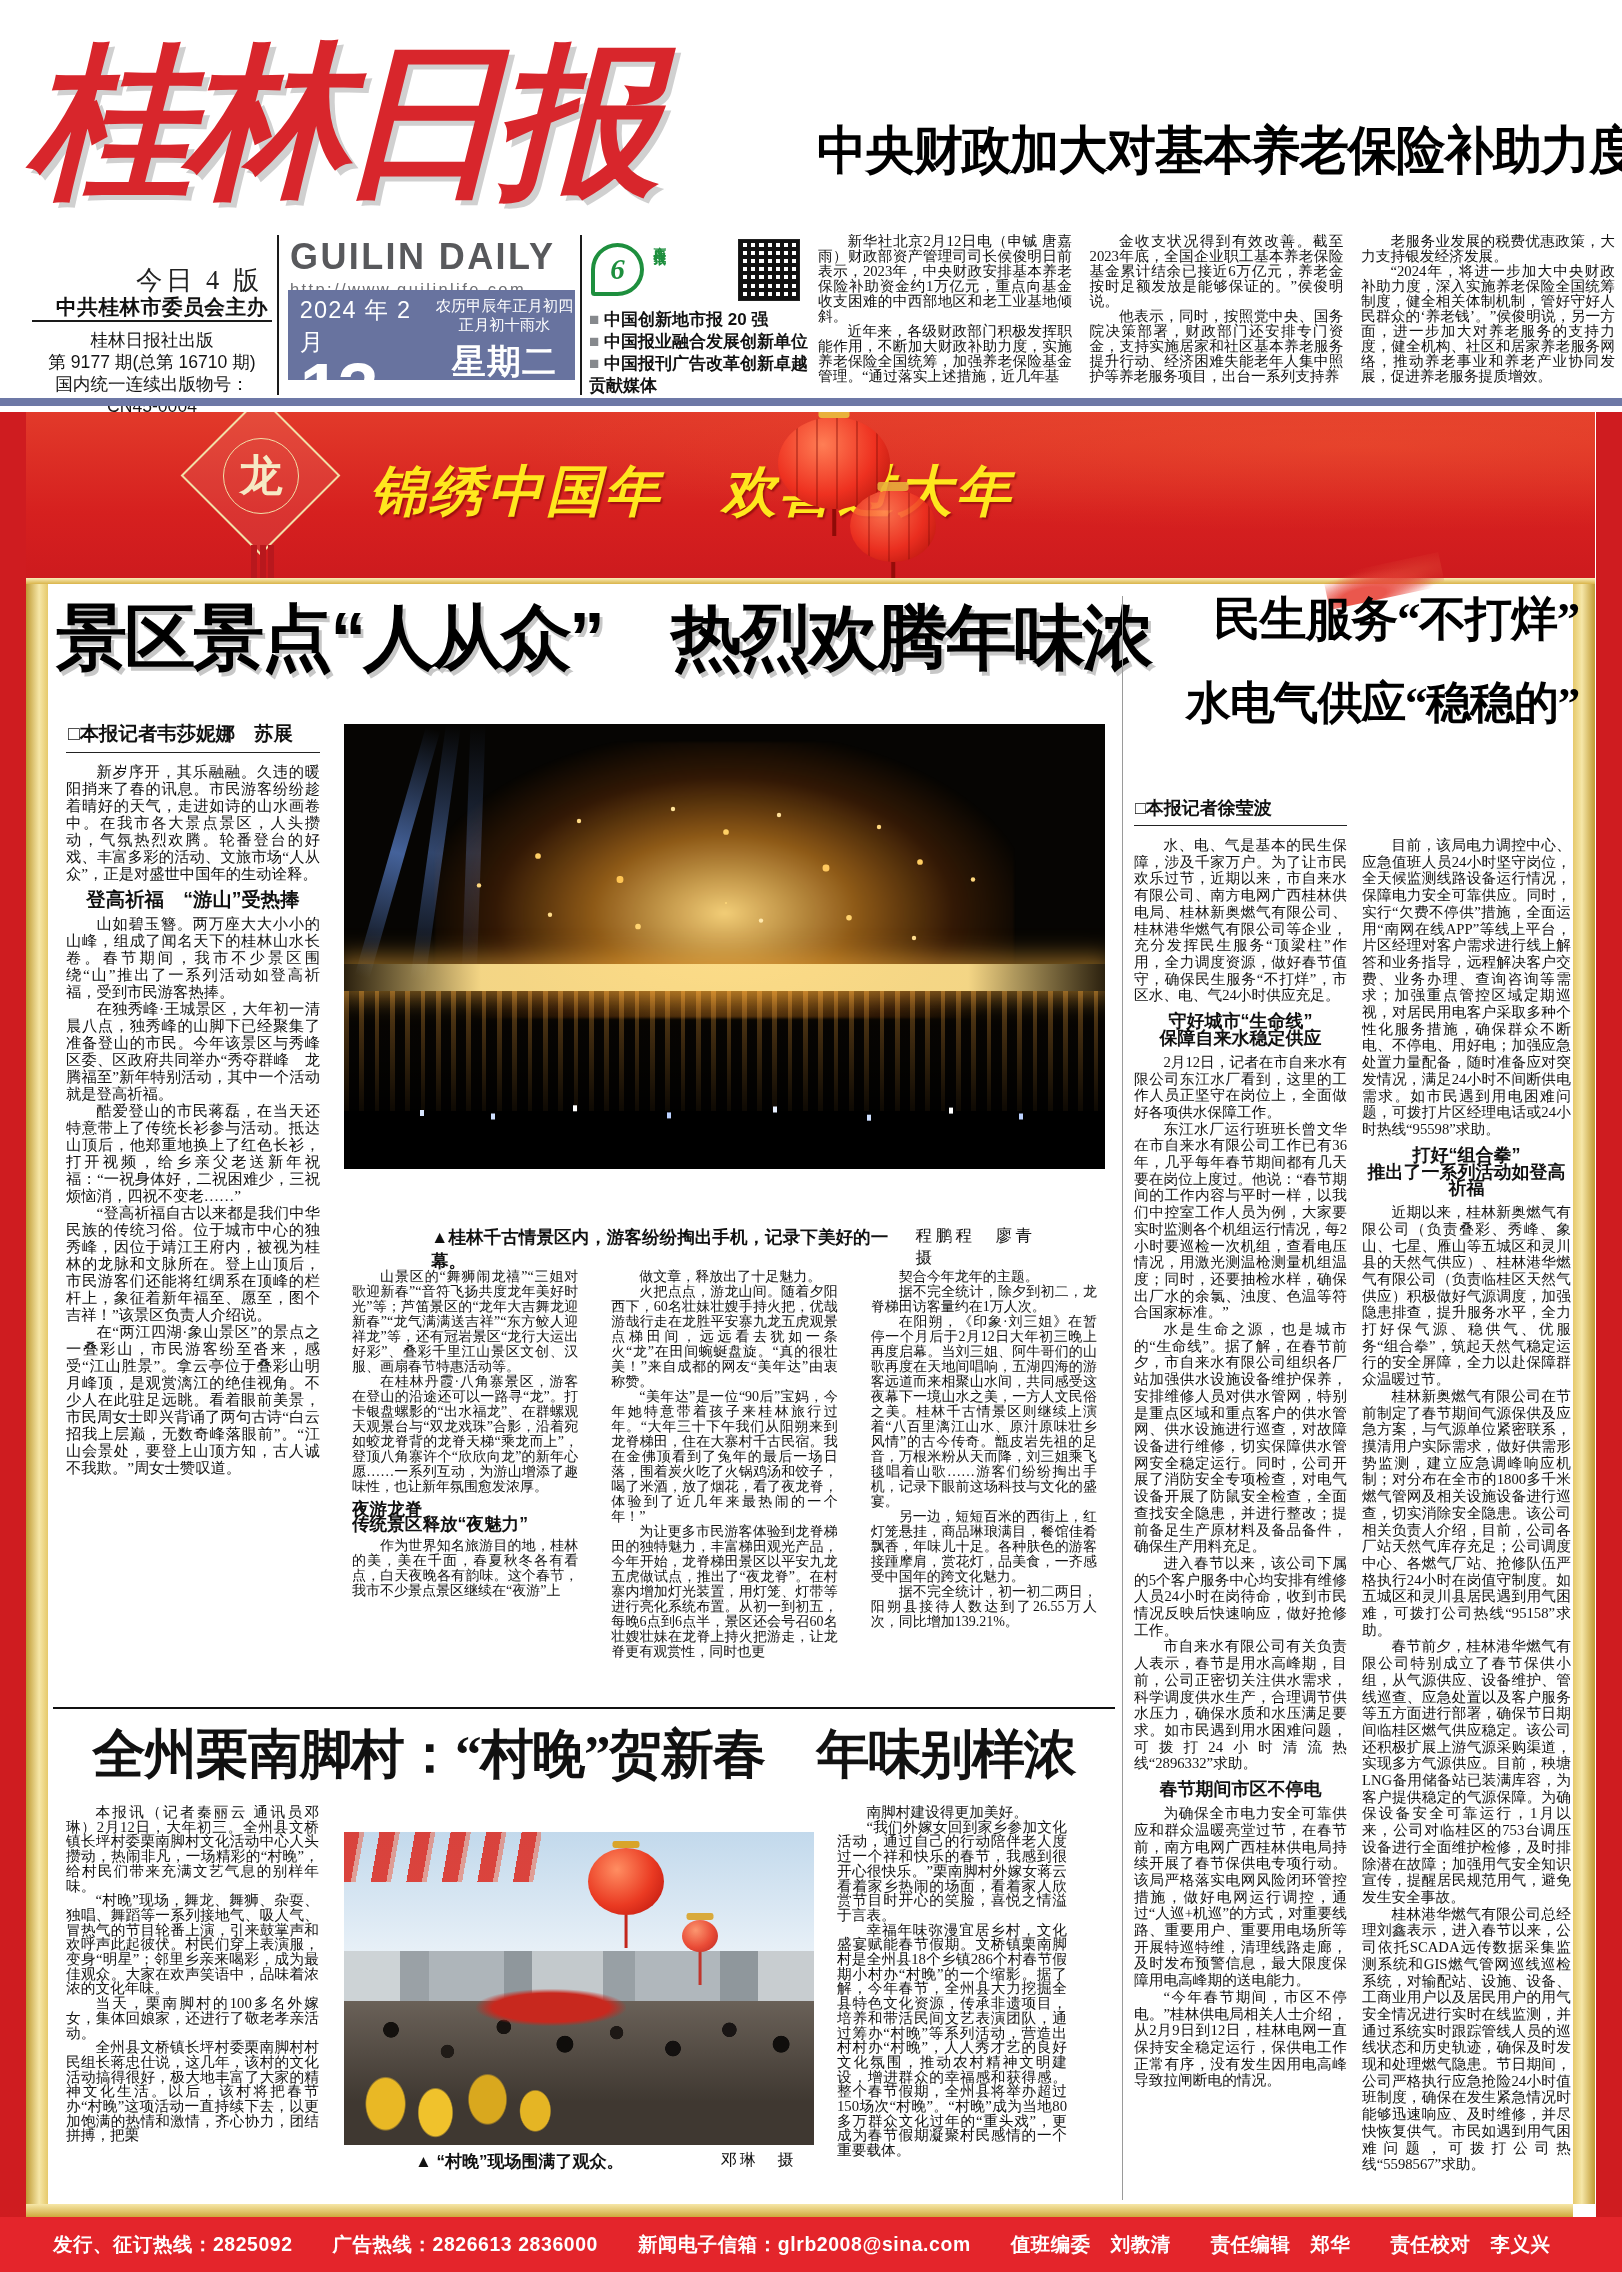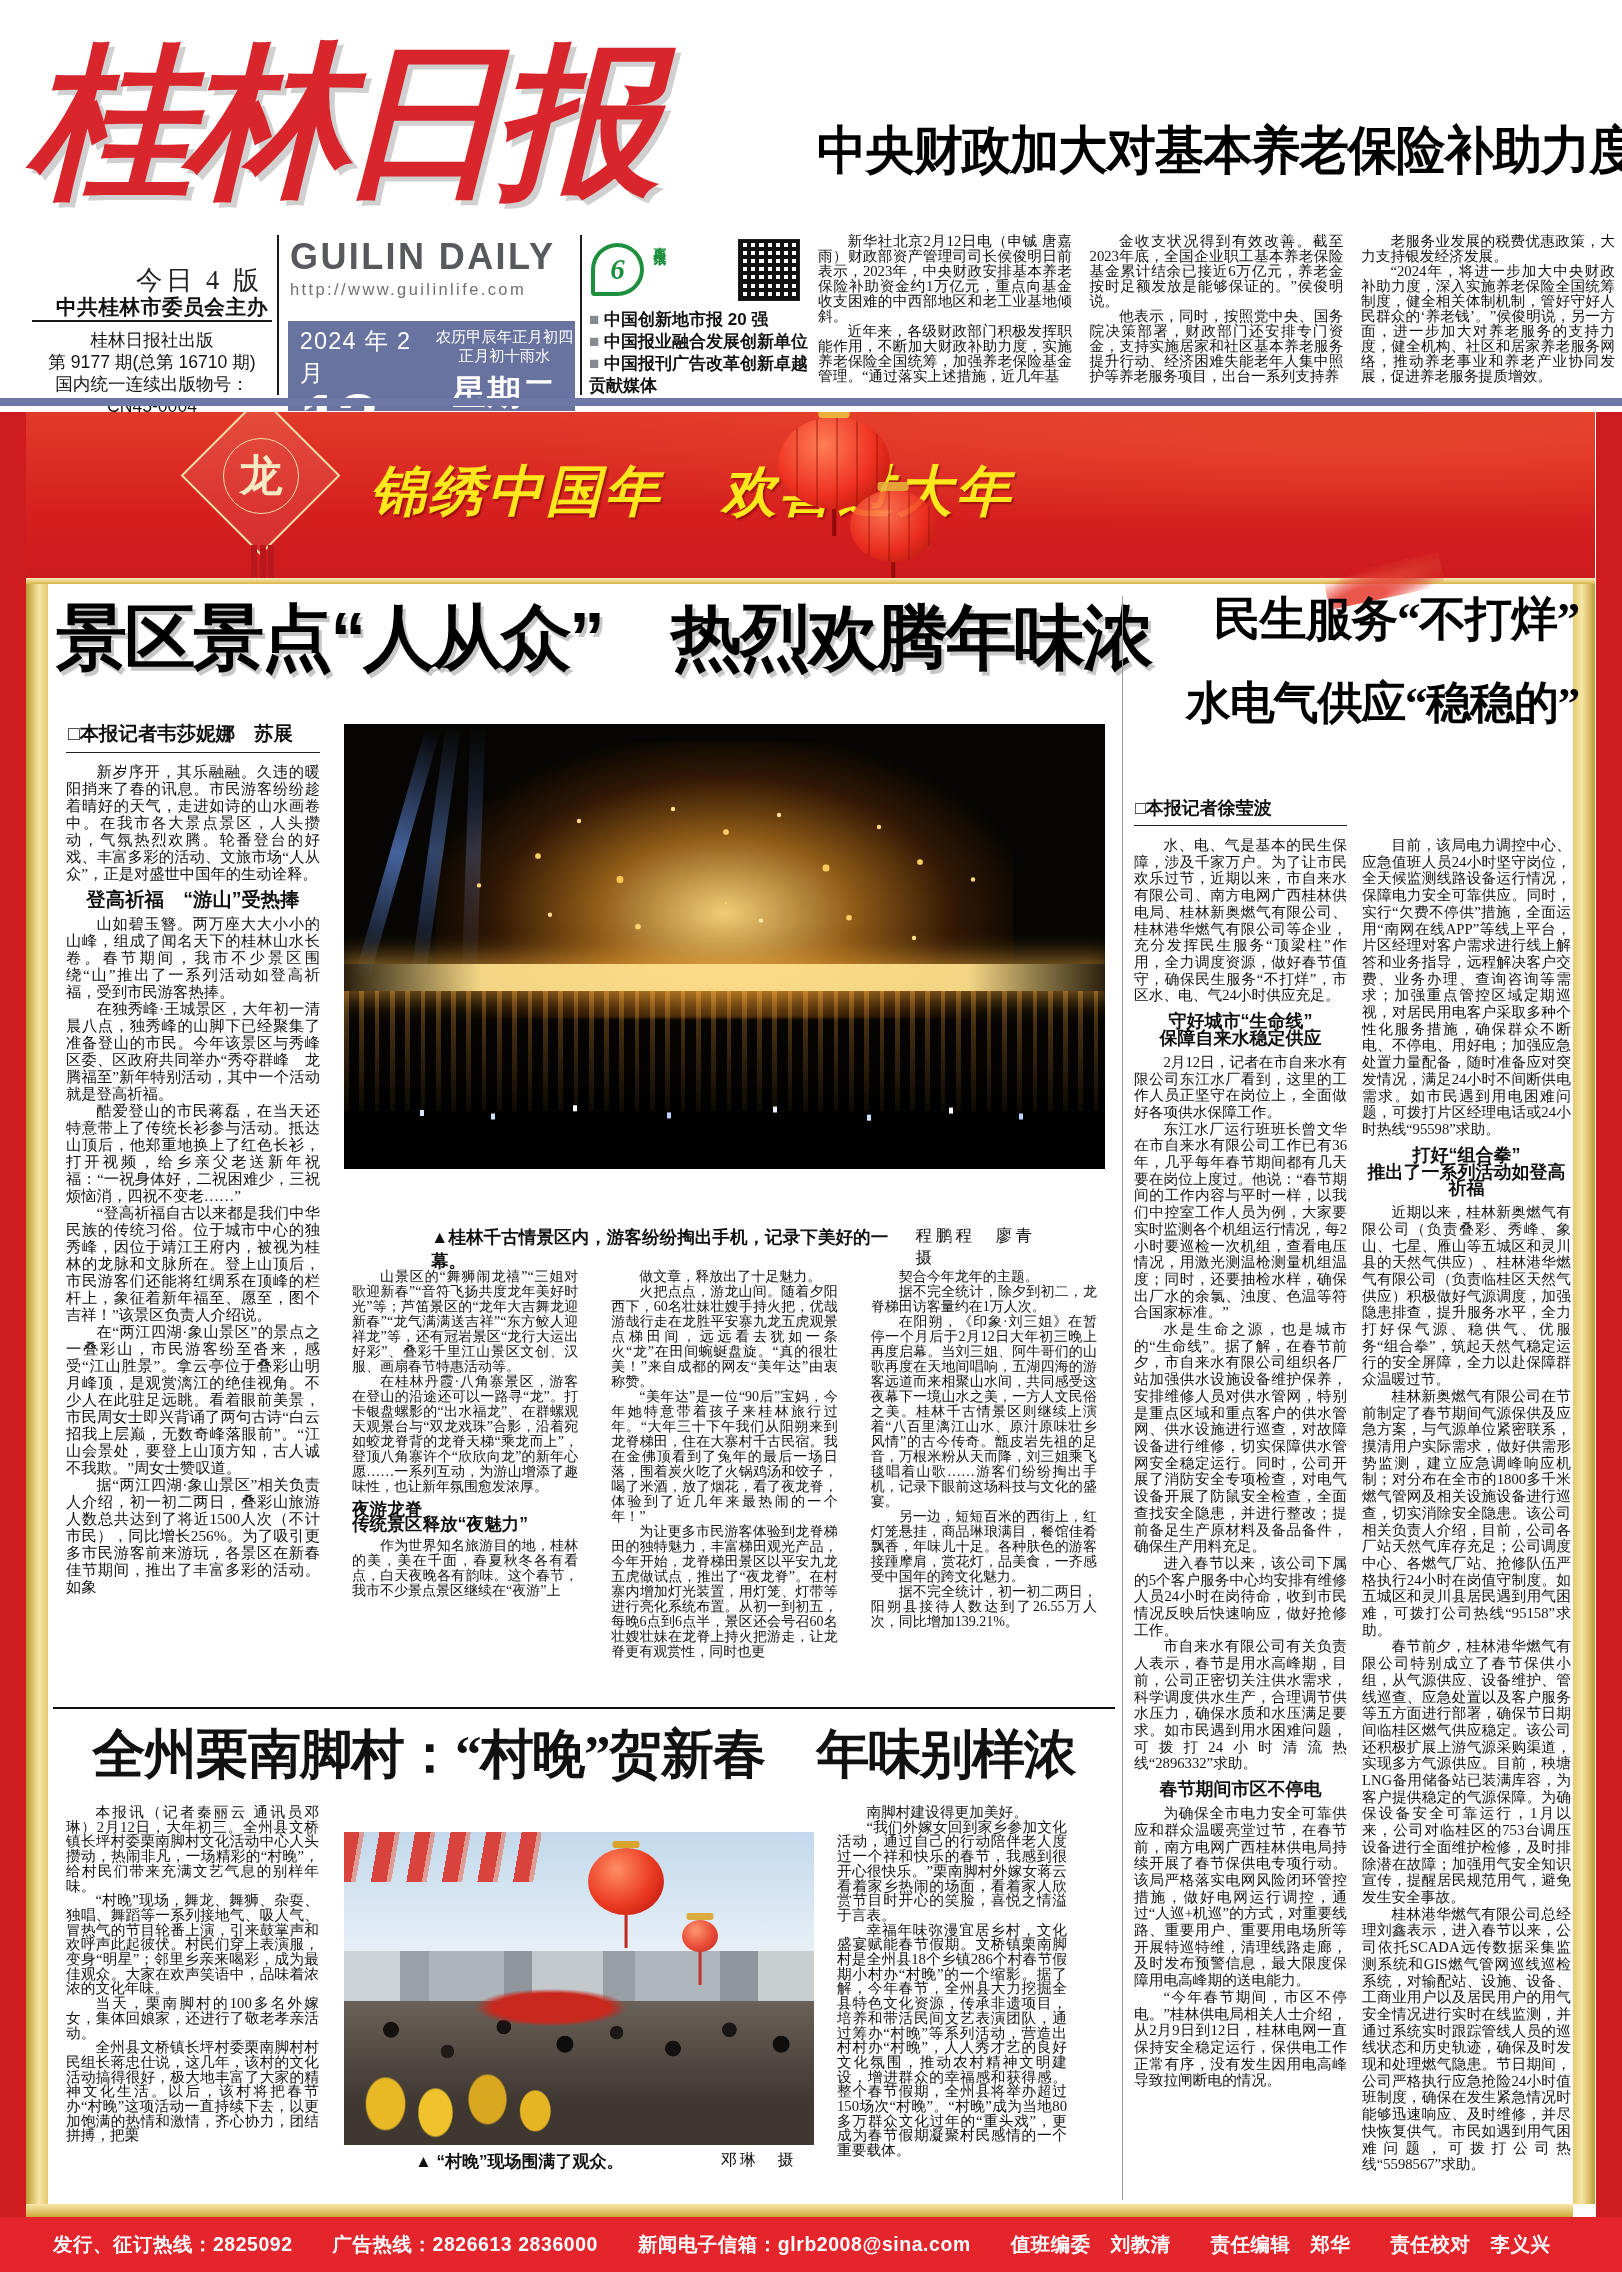--- a/index.html
+++ b/index.html
@@ -17,21 +17,21 @@
   .edition{left:136px;top:263px;font-size:26.4px;letter-spacing:3.5px;color:#222}
   .organizer{left:56px;top:293px;font-size:20.6px;font-weight:bold;letter-spacing:0.6px}
   .mast-rule{left:32px;top:320px;width:240px;height:1.8px;background:#1a1a1a}
   .publine{left:32px;width:240px;text-align:center;font-size:17.6px;color:#141414;font-family:"Liberation Sans","DejaVu Sans",sans-serif}
   .pl1{top:328px}.pl2{top:350px}.pl3{top:372px}
   .vdiv{width:1.8px;background:#1a1a1a}
   .vdiv1{left:277px;top:235px;height:160px}
   .vdiv2{left:580px;top:235px;height:160px}
   .entitle{left:290px;top:236px;font-size:36px;font-weight:800;color:#58595c;letter-spacing:2.4px}
   .website{left:290px;top:280px;font-size:16.5px;color:#6e6f73;letter-spacing:2.4px}
-  .datebox{left:288px;top:321px;width:287px;height:90px;background:#68739f;color:#fff;display:flex}
+  .datebox{left:288px;top:290px;width:287px;height:90px;background:#68739f;color:#fff;display:flex}
   .db-left{width:146px;padding:3.5px 0 0 11.8px}
   .db-date{font-size:23.5px;letter-spacing:1.2px}
   .db-day{font-size:73px;font-weight:700;line-height:61px;letter-spacing:-2.4px}
   .db-right{flex:1;text-align:center;padding-top:5.9px}
   .db-lunar{font-size:15.3px;line-height:19.4px}
   .db-week{font-size:34px;font-weight:700;margin-top:4.7px;letter-spacing:1.2px}
   .emblem{left:591px;top:234px;width:209px;height:71px;display:flex;align-items:center;gap:7px}
   .em-logo{width:53px;height:53px;border:4.1px solid #1e8f3e;border-radius:50% 50% 50% 3.5px;display:flex;align-items:center;justify-content:center;
            color:#1e8f3e;font-size:29px;font-weight:bold;font-style:italic}
   .em-label{writing-mode:vertical-rl;font-size:12.3px;color:#1e8f3e;font-weight:bold;letter-spacing:1.2px;height:65px}
@@ -273,21 +273,20 @@
     <div>
         <p class="para">新岁序开，其乐融融。久违的暖阳捎来了春的讯息。市民游客纷纷趁着晴好的天气，走进如诗的山水画卷中。在我市各大景点景区，人头攒动，气氛热烈欢腾。轮番登台的好戏、丰富多彩的活动、文旅市场“人从众”，正是对盛世中国年的生动诠释。</p>
       </div>
     <h3 class="sub1">登高祈福　“游山”受热捧</h3>
     <div>
         <p class="para">山如碧玉簪。两万座大大小小的山峰，组成了闻名天下的桂林山水长卷。春节期间，我市不少景区围绕“山”推出了一系列活动如登高祈福，受到市民游客热捧。</p>
         <p class="para">在独秀峰·王城景区，大年初一清晨八点，独秀峰的山脚下已经聚集了准备登山的市民。今年该景区与秀峰区委、区政府共同举办“秀夺群峰　龙腾福至”新年特别活动，其中一个活动就是登高祈福。</p>
         <p class="para">酷爱登山的市民蒋磊，在当天还特意带上了传统长衫参与活动。抵达山顶后，他郑重地换上了红色长衫，打开视频，给乡亲父老送新年祝福：“一祝身体好，二祝困难少，三祝烦恼消，四祝不变老……”</p>
         <p class="para">“登高祈福自古以来都是我们中华民族的传统习俗。位于城市中心的独秀峰，因位于靖江王府内，被视为桂林的龙脉和文脉所在。登上山顶后，市民游客们还能将红绸系在顶峰的栏杆上，象征着新年福至、愿至，图个吉祥！”该景区负责人介绍说。</p>
         <p class="para">在“两江四湖·象山景区”的景点之一叠彩山，市民游客纷至沓来，感受“江山胜景”。拿云亭位于叠彩山明月峰顶，是观赏漓江的绝佳视角。不少人在此驻足远眺。看着眼前美景，市民周女士即兴背诵了两句古诗“白云招我上层巅，无数奇峰落眼前”。“江山会景处，要登上山顶方知，古人诚不我欺。”周女士赞叹道。</p>
-        <p class="para">据“两江四湖·象山景区”相关负责人介绍，初一初二两日，叠彩山旅游人数总共达到了将近1500人次（不计市民），同比增长256%。为了吸引更多市民游客前来游玩，各景区在新春佳节期间，推出了丰富多彩的活动。如象</p>
       </div>
   </div>
 
   <div class="abs photo1">
     <div class="fw-beam fwb1"></div>
     <div class="fw-beam fwb2"></div>
     <div class="fw-beam fwb3"></div>
     <div class="fw-glow"></div>
     <div class="fw-sparks"></div>
     <div class="fw-band"></div>

